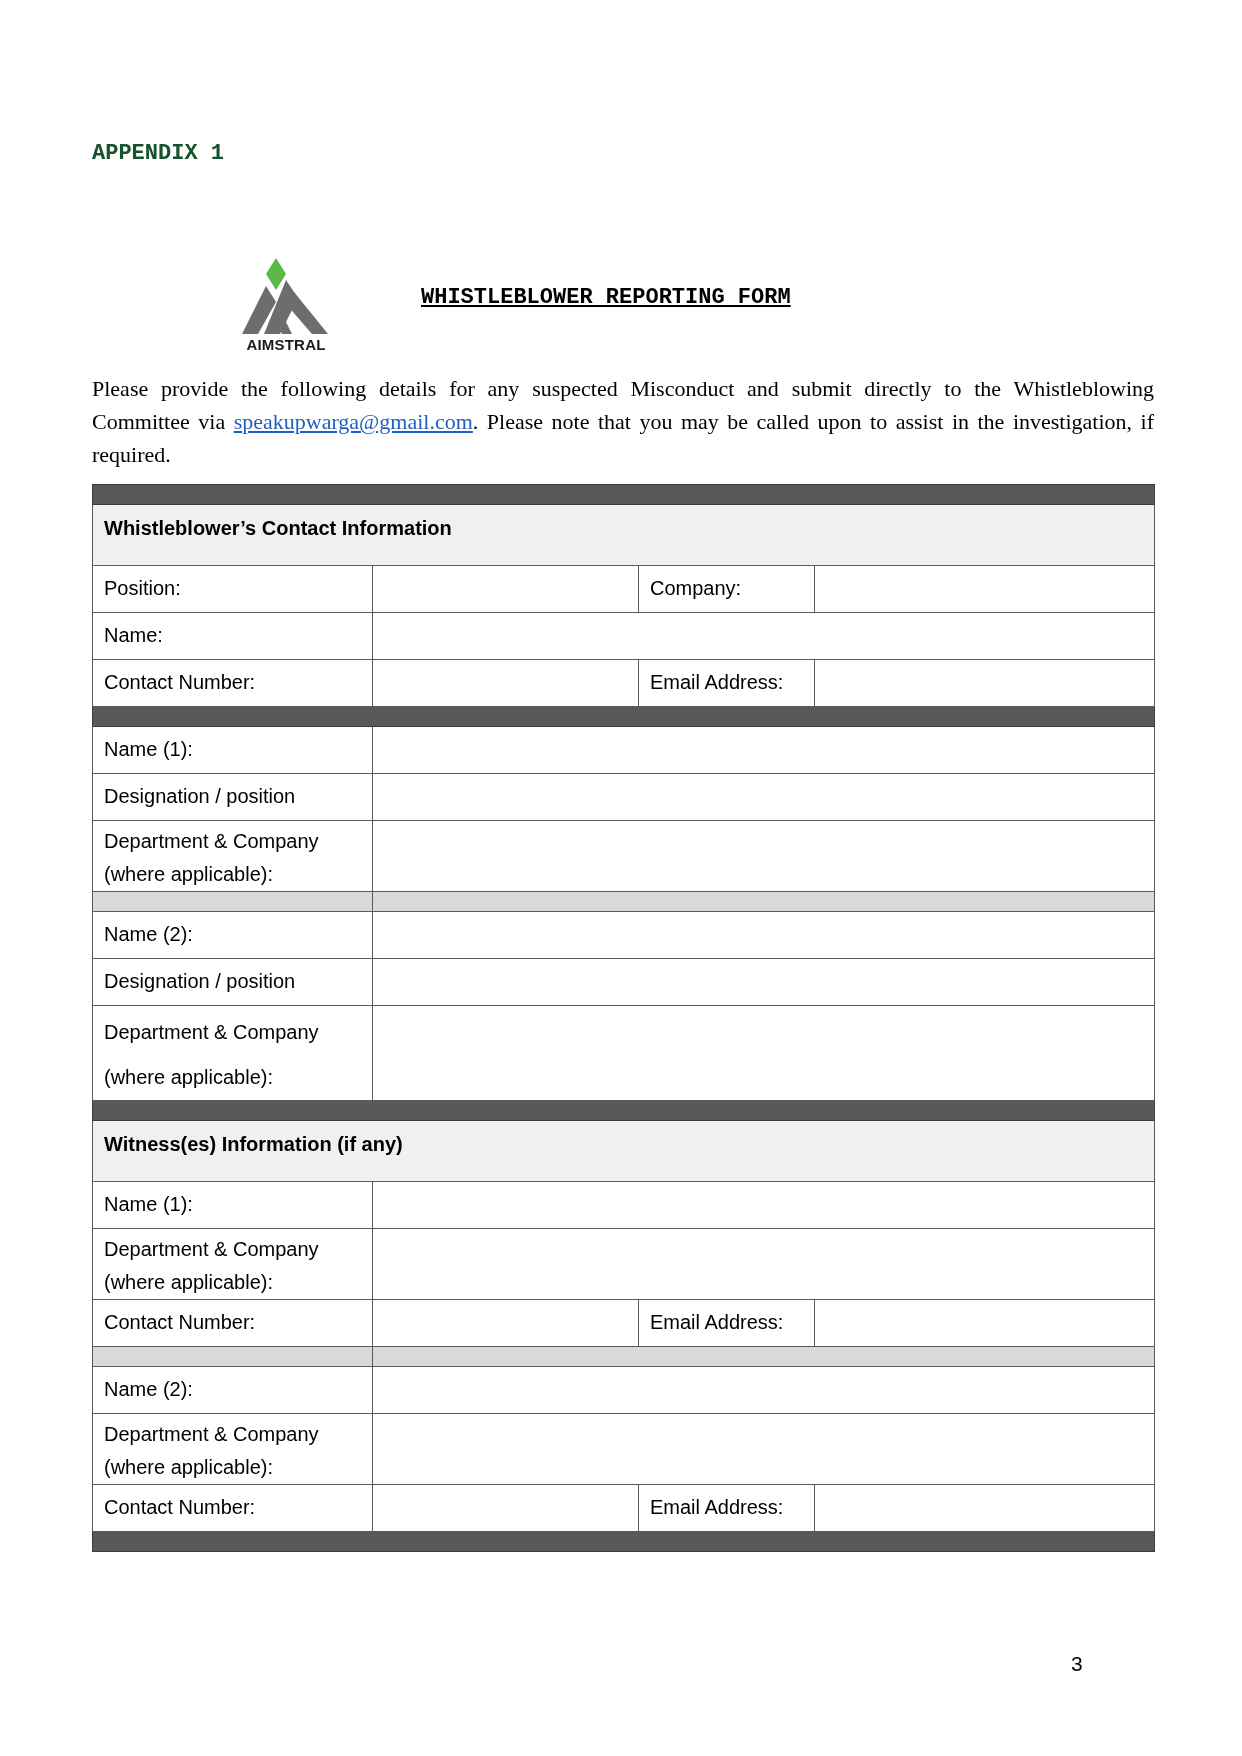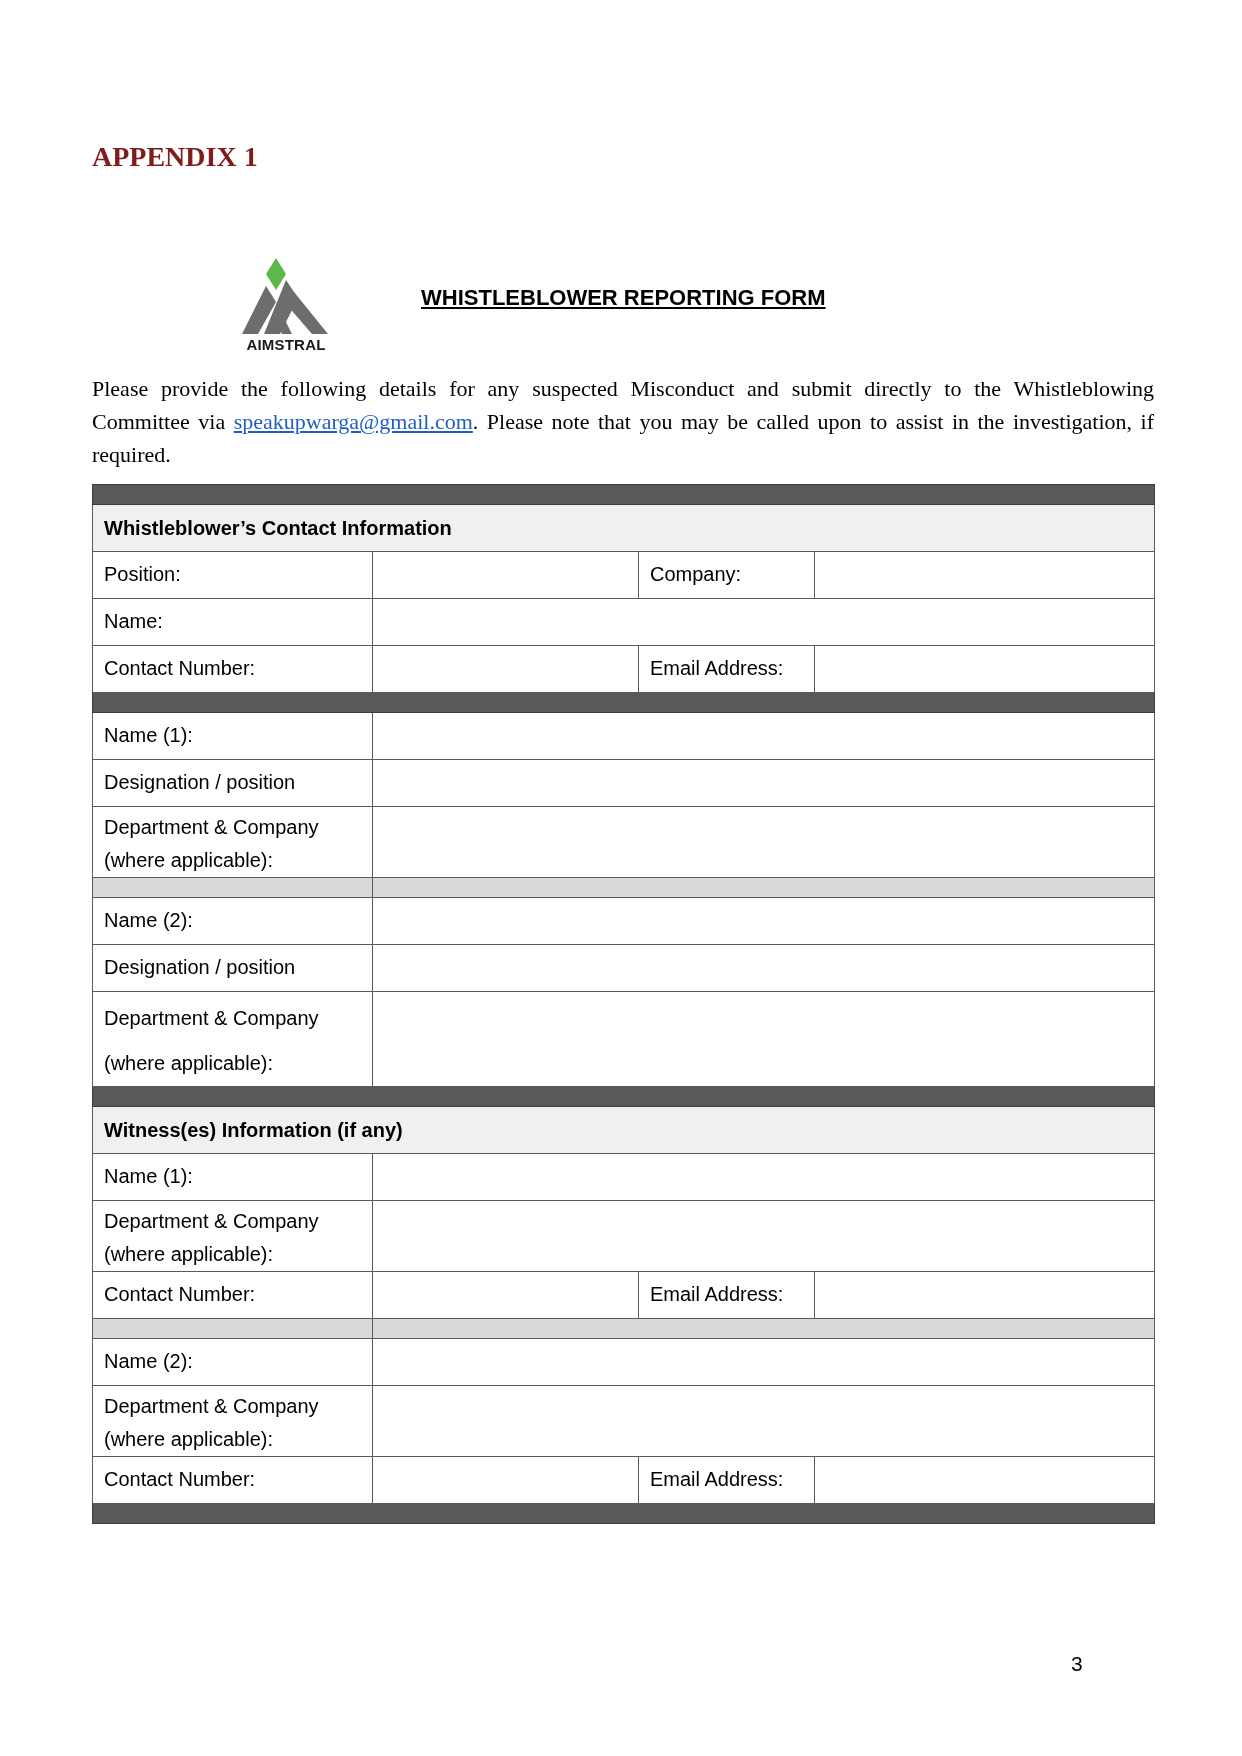--- a/index.html
+++ b/index.html
@@ -1,54 +1,54 @@
 <!DOCTYPE html>
 <html><head>
 <meta charset="utf-8">
 <style>
   html, body { margin: 0; padding: 0; background: #ffffff; }
   body { width: 1242px; height: 1756px; position: relative; overflow: hidden; }
   .page { position: absolute; left: 0; top: 0; width: 1242px; height: 1756px; }
 
   .appendix {
     position: absolute; left: 92px; top: 141px;
-    font-family: Liberation Serif, serif; font-weight: bold; font-size: 28px; color: #7f1d1d;
+    font-family: Liberation Mono, monospace; font-weight: bold; font-size: 22px; color: #14532d;
   }
 
   .logo { position: absolute; left: 236px; top: 256px; width: 100px; height: 100px; }
   .logo-text {
     position: absolute; left: 0; top: 80px; width: 100px; text-align: center;
     font-family: "Liberation Sans", sans-serif; font-weight: bold; font-size: 15px; color: #1a1a1a;
     letter-spacing: 0.2px;
   }
 
   .form-title {
     position: absolute; left: 421px; top: 285px;
-    font-family: Liberation Sans, sans-serif; font-weight: bold; font-size: 22px;
+    font-family: Liberation Mono, monospace; font-weight: bold; font-size: 22px;
     text-decoration: underline; color: #000;
   }
 
   .intro {
     position: absolute; left: 92px; top: 372px; width: 1062px;
     font-family: "Liberation Serif", serif; font-size: 22px; line-height: 33px; color: #000;
     text-align: justify;
   }
   .intro a { color: #1f5fbf; text-decoration: underline; }
 
   table.form {
     position: absolute; left: 92px; top: 484px; width: 1062px;
     border-collapse: collapse; table-layout: fixed;
     font-family: "Liberation Sans", sans-serif; font-size: 20px; color: #000;
   }
   table.form td {
     border: 1.5px solid #5a5a5a; padding: 0 11px; vertical-align: top;
     box-sizing: border-box;
   }
   tr.bar td { background: #595959; height: 20px; padding: 0; border-color: #3d3d3d; }
-  tr.section td { background: #f0f0f0; height: 47px; font-weight: bold; padding-top: 12px; }
+  tr.section td { background: #f0f0f0; height: 61px; font-weight: bold; padding-top: 12px; }
   tr.row td { height: 47px; padding-top: 11px; }
   tr.row2 td { height: 71px; padding-top: 4px; line-height: 33px; }
   tr.row3 td { height: 92px; padding-top: 4px; line-height: 45px; }
   tr.spacer td { background: #d9d9d9; height: 20px; padding: 0; }
 
   .page-number {
     position: absolute; left: 1071px; top: 1652px;
     font-family: "Liberation Sans", sans-serif; font-size: 21px; color: #000;
   }
 </style>

